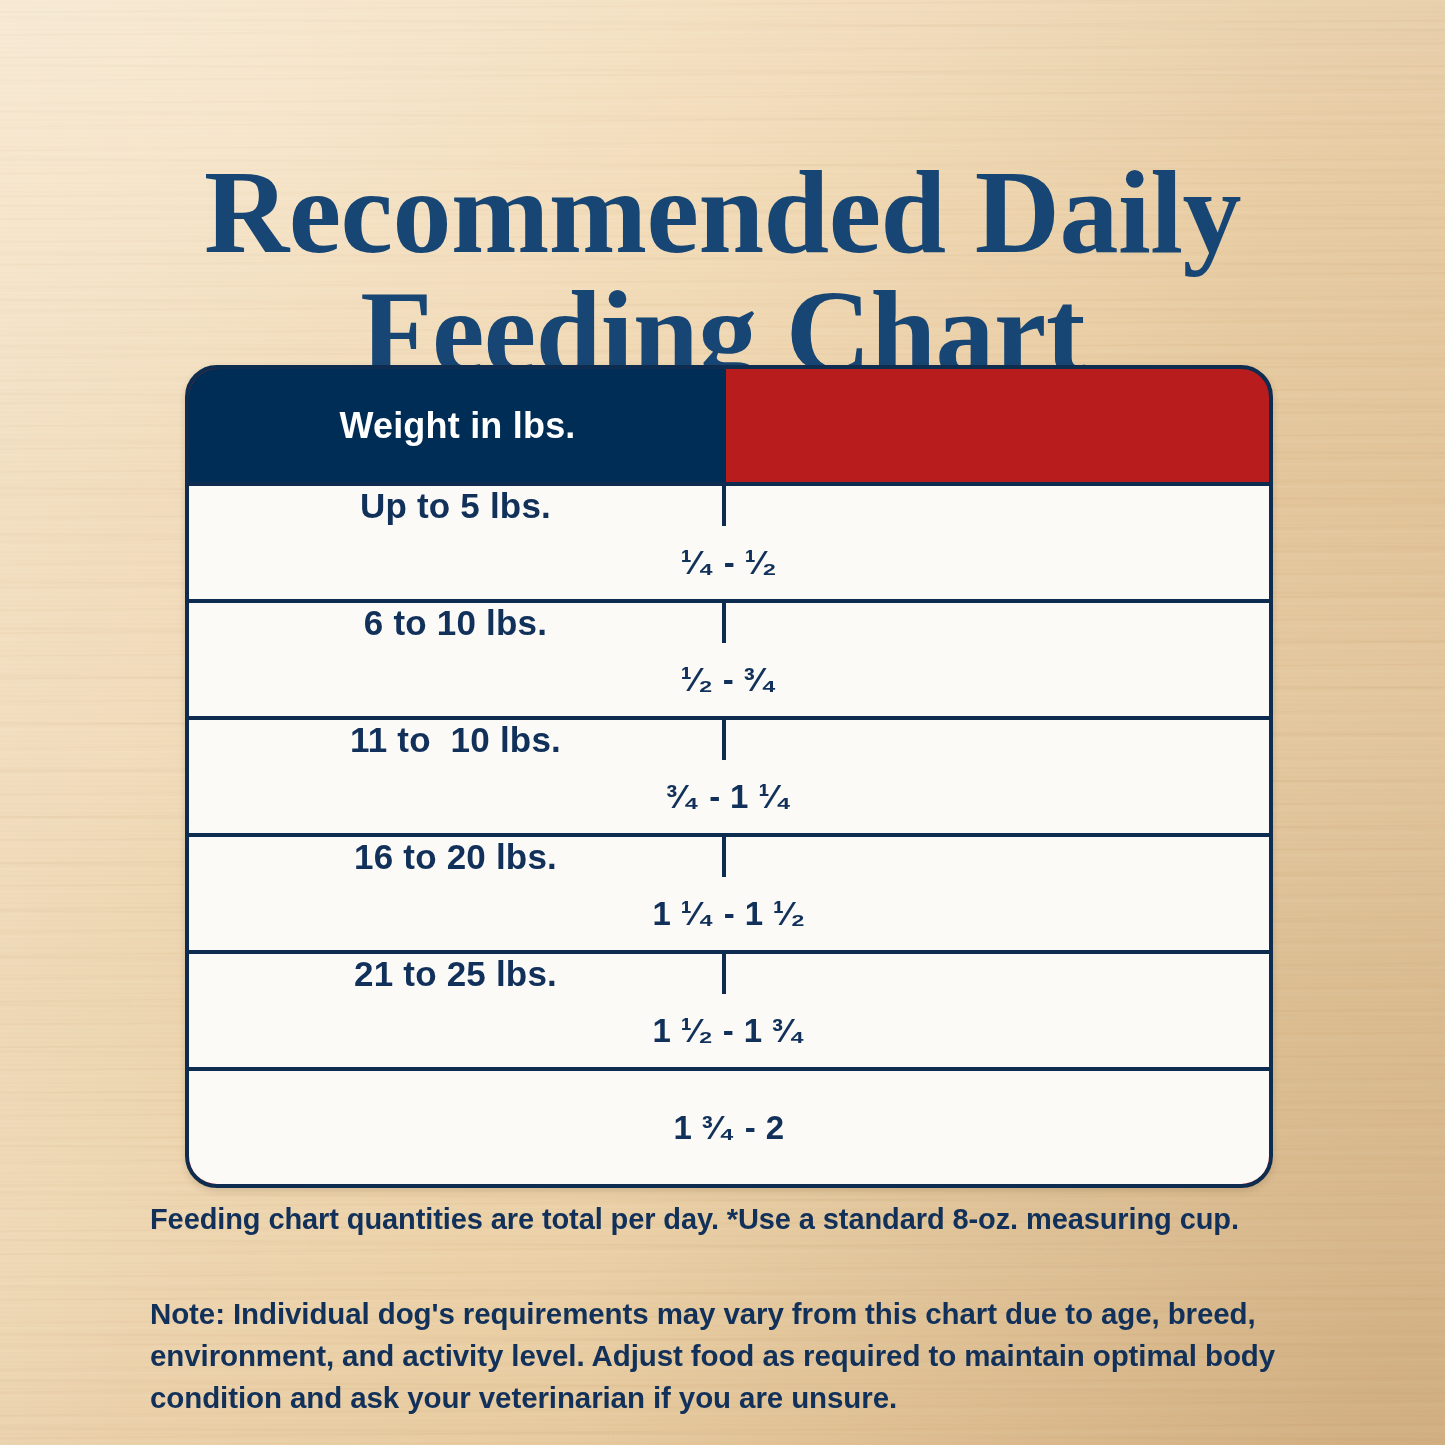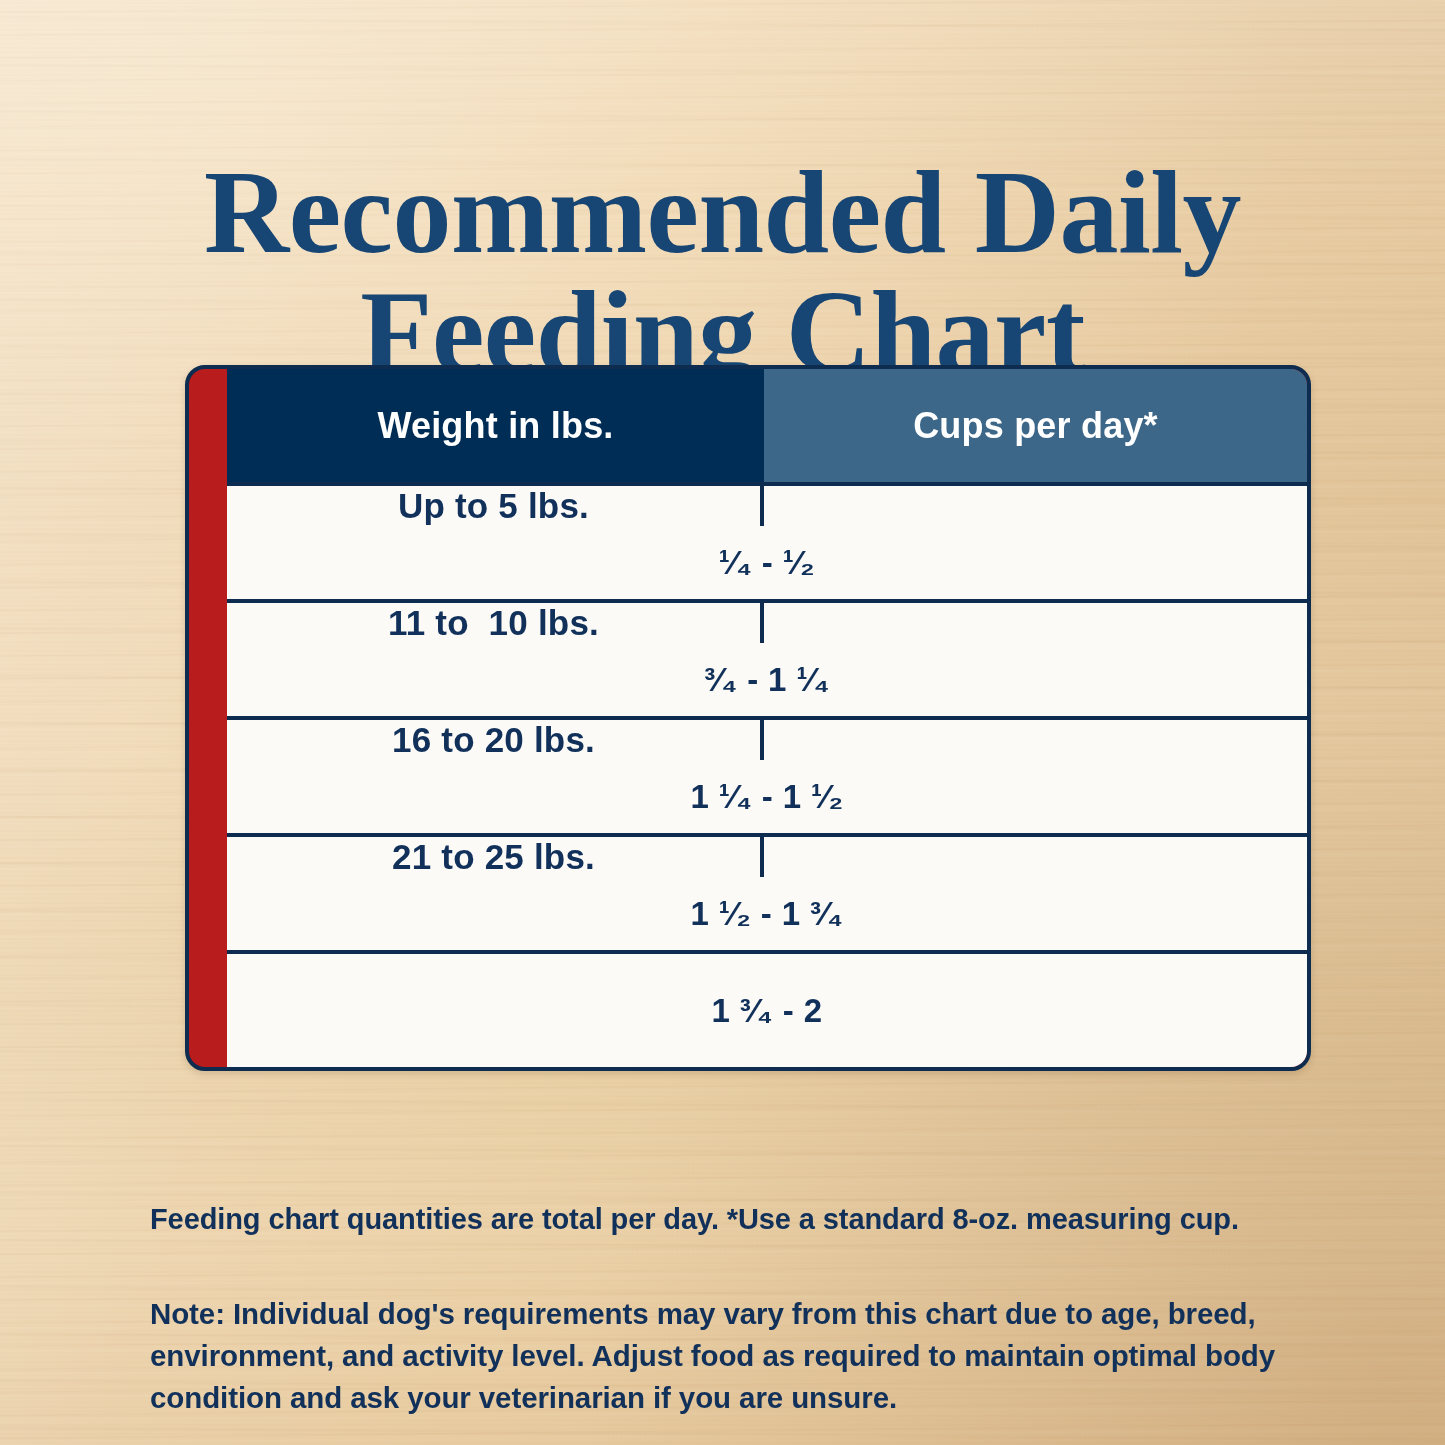--- a/index.html
+++ b/index.html
@@ -116,25 +116,24 @@
   }
   .title .line { display: block; }
 
   
   .table-wrap {
     position: absolute;
     left: 185px;
     top: 365px;
     width: 1080px;
     border: 4px solid #0e2c4f;
-    border-radius: 20px;
+    border-radius: 32px;
     overflow: hidden;
     background: #b91c1c;
     box-shadow: 0 3px 7px rgba(90,55,18,0.18);
-    padding-left: 38px;
   }
   .thead {
     display: flex;
     height: 113px;
   }
   .th {
     display: flex;
     align-items: center;
     justify-content: center;
     color: #ffffff;
@@ -221,28 +220,31 @@
 
     <h1 class="title">
       <span class="line">Recommended Daily</span>
       <span class="line">Feeding Chart</span>
     </h1>
 
     <div class="table-wrap">
 
       <div class="thead">
         <div class="th th-weight">Weight in lbs.</div>
-        <div class="th th-cups">Cups per day*</div>
       </div>
 
       <div class="trow">
         <div class="td td-weight">Up to 5 lbs.</div>
         <div class="td td-cups">¹⁄₄ - ¹⁄₂</div>
       </div>
       <div class="trow">
+        <div class="td td-weight">6 to 10 lbs.</div>
+        <div class="td td-cups">¹⁄₂ - ³⁄₄</div>
+      </div>
+      <div class="trow">
         <div class="td td-weight">11 to  10 lbs.</div>
         <div class="td td-cups">³⁄₄ - 1 ¹⁄₄</div>
       </div>
       <div class="trow">
         <div class="td td-weight">16 to 20 lbs.</div>
         <div class="td td-cups">1 ¹⁄₄ - 1 ¹⁄₂</div>
       </div>
       <div class="trow">
         <div class="td td-weight">21 to 25 lbs.</div>
         <div class="td td-cups">1 ¹⁄₂ - 1 ³⁄₄</div>

